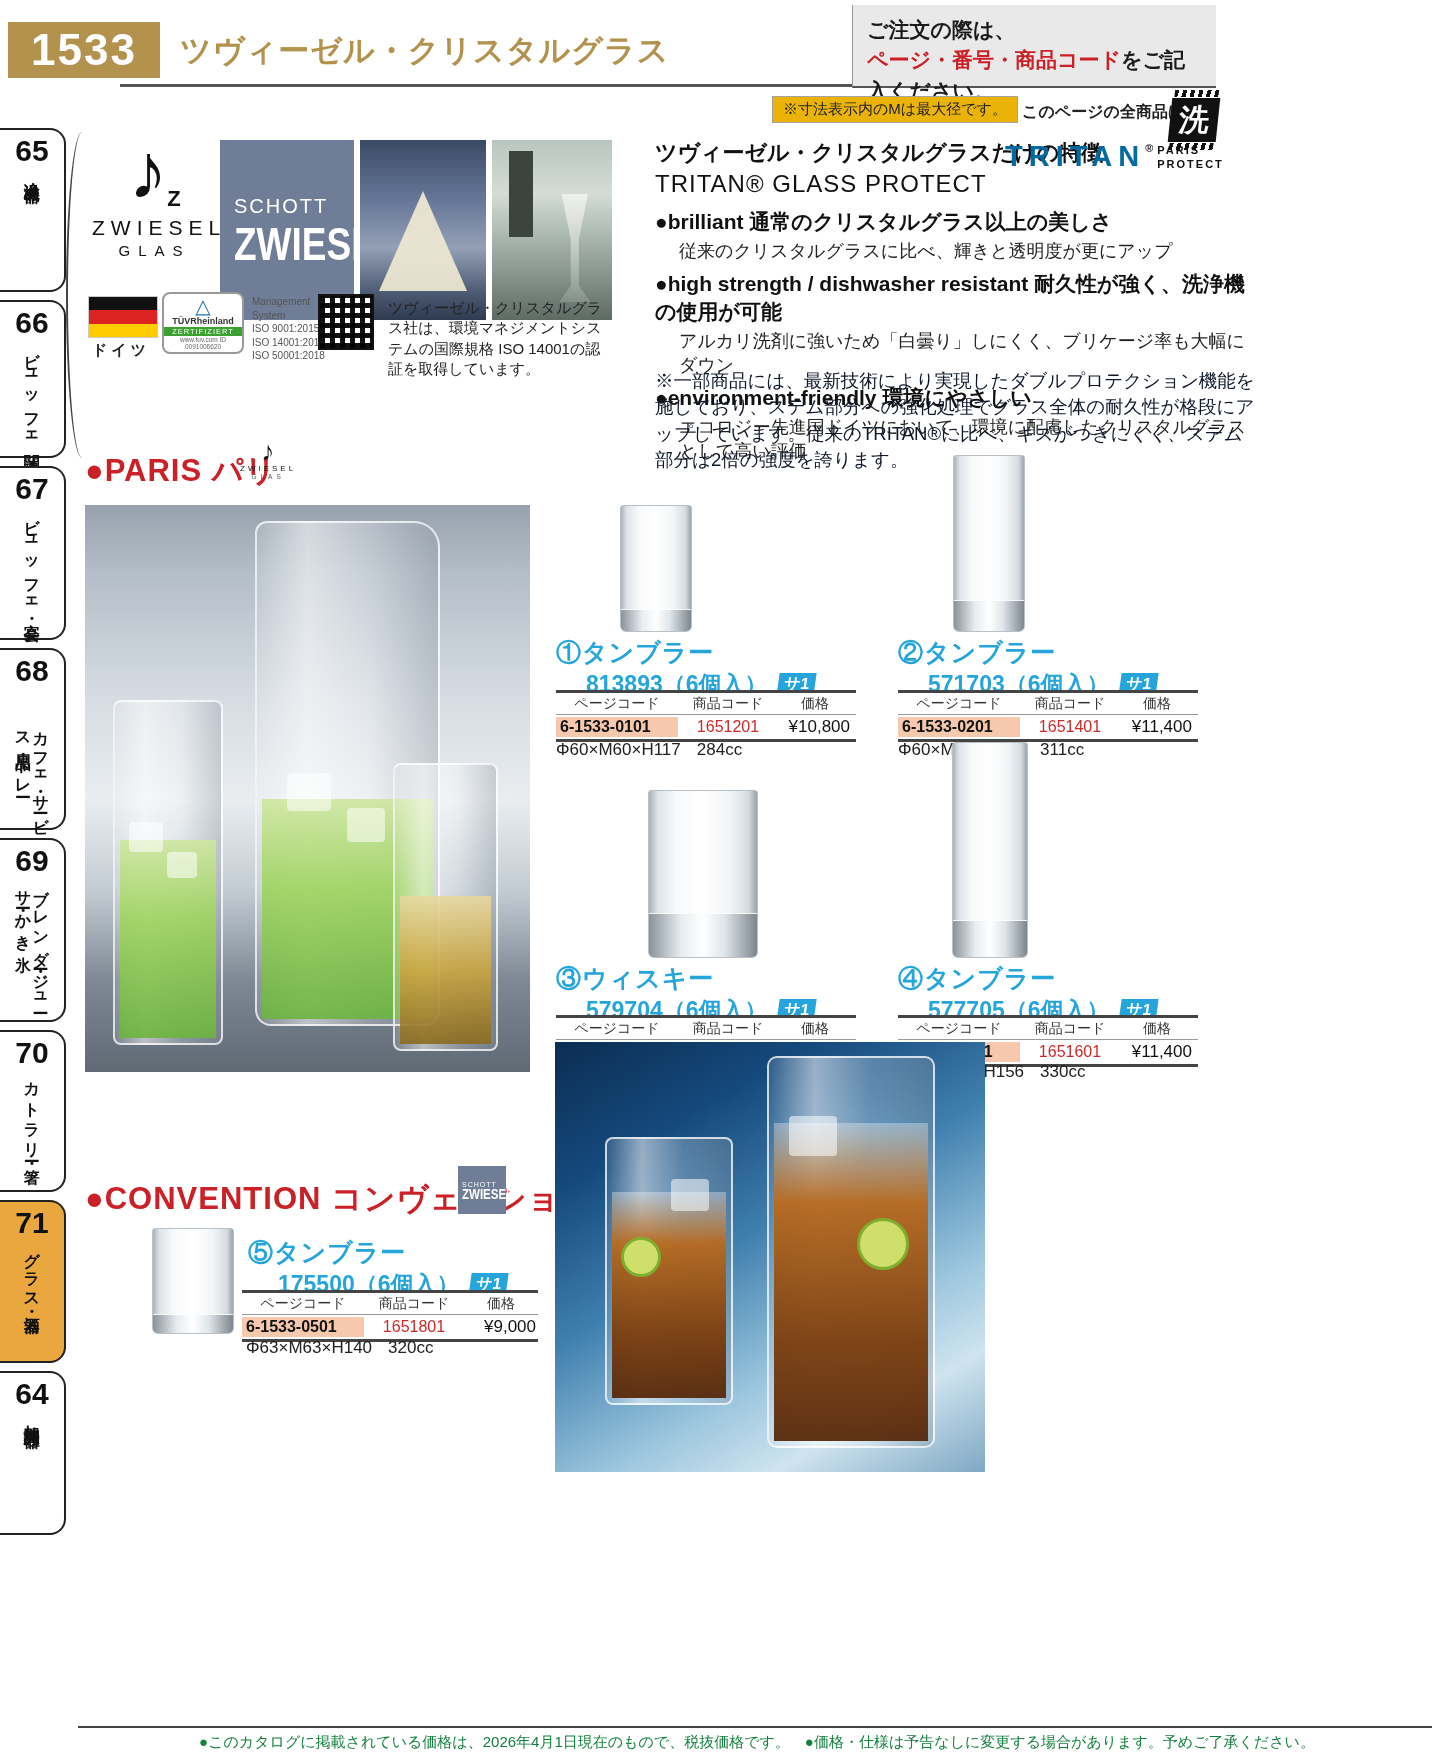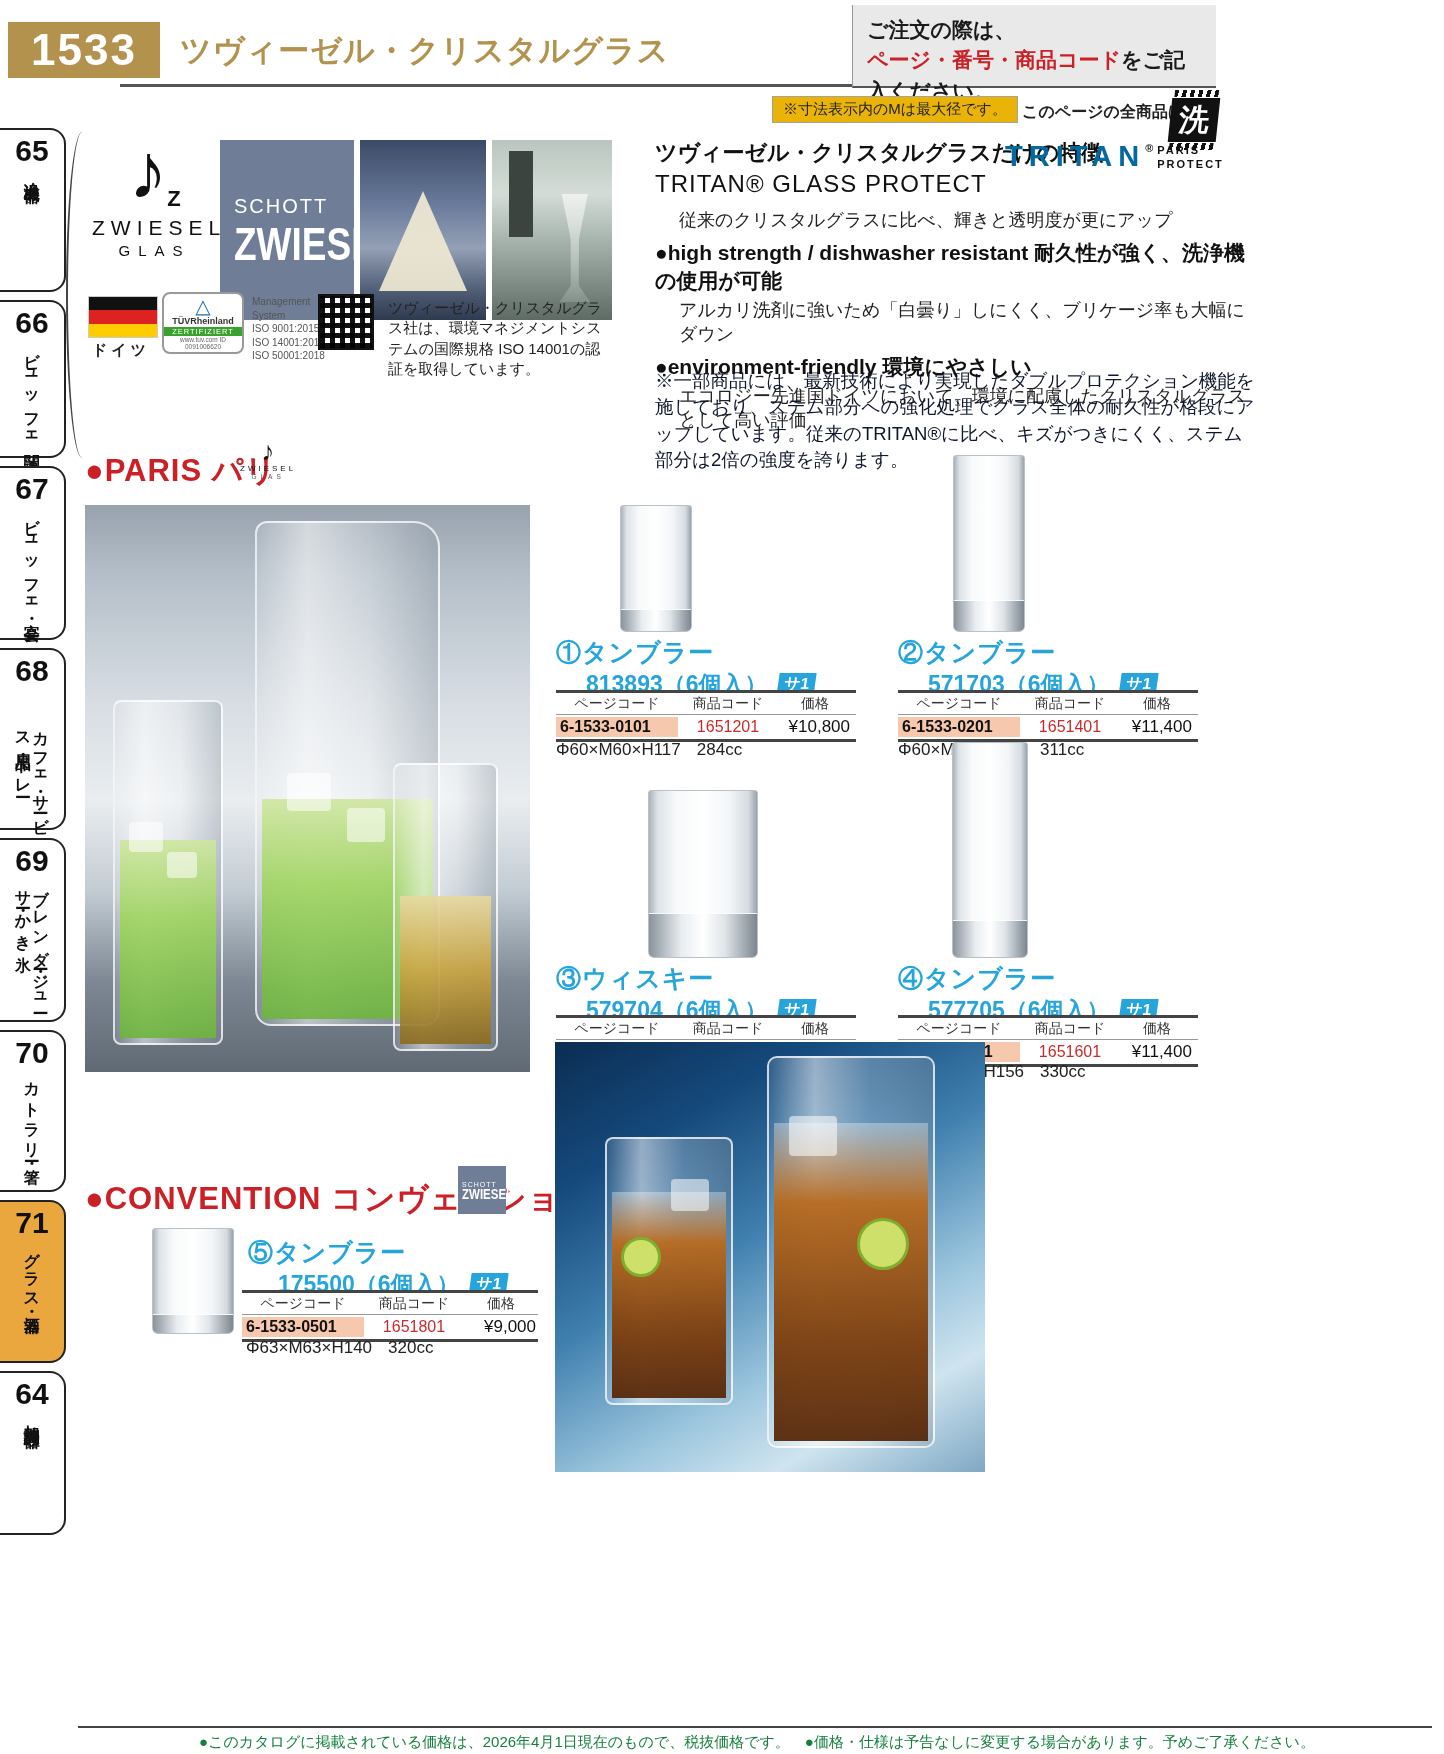--- a/index.html
+++ b/index.html
@@ -255,20 +255,21 @@
     <div>ISO 14001:2015</div>
     <div>ISO 50001:2018</div>
   </div>
   <div class="qr"></div>
   <div class="iso-text">ツヴィーゼル・クリスタルグラス社は、環境マネジメントシステムの国際規格 ISO 14001の認証を取得しています。</div>
 
   <div class="feat">
     <div class="h1">ツヴィーゼル・クリスタルグラスだけの特徴</div>
     <div class="h2">TRITAN® GLASS PROTECT</div>
     <div class="bullets">
+      <div class="bt">●brilliant 通常のクリスタルグラス以上の美しさ</div>
       <div class="bd">従来のクリスタルグラスに比べ、輝きと透明度が更にアップ</div>
       <div class="bt">●high strength / dishwasher resistant 耐久性が強く、洗浄機の使用が可能</div>
       <div class="bd">アルカリ洗剤に強いため「白曇り」しにくく、ブリケージ率も大幅にダウン</div>
       <div class="bt">●environment-friendly 環境にやさしい</div>
       <div class="bd">エコロジー先進国ドイツにおいて、環境に配慮したクリスタルグラスとして高い評価</div>
     </div>
   </div>
   <div class="tritan-logo">
     <span class="main">TRITAN</span>
     <span class="reg">®</span>

